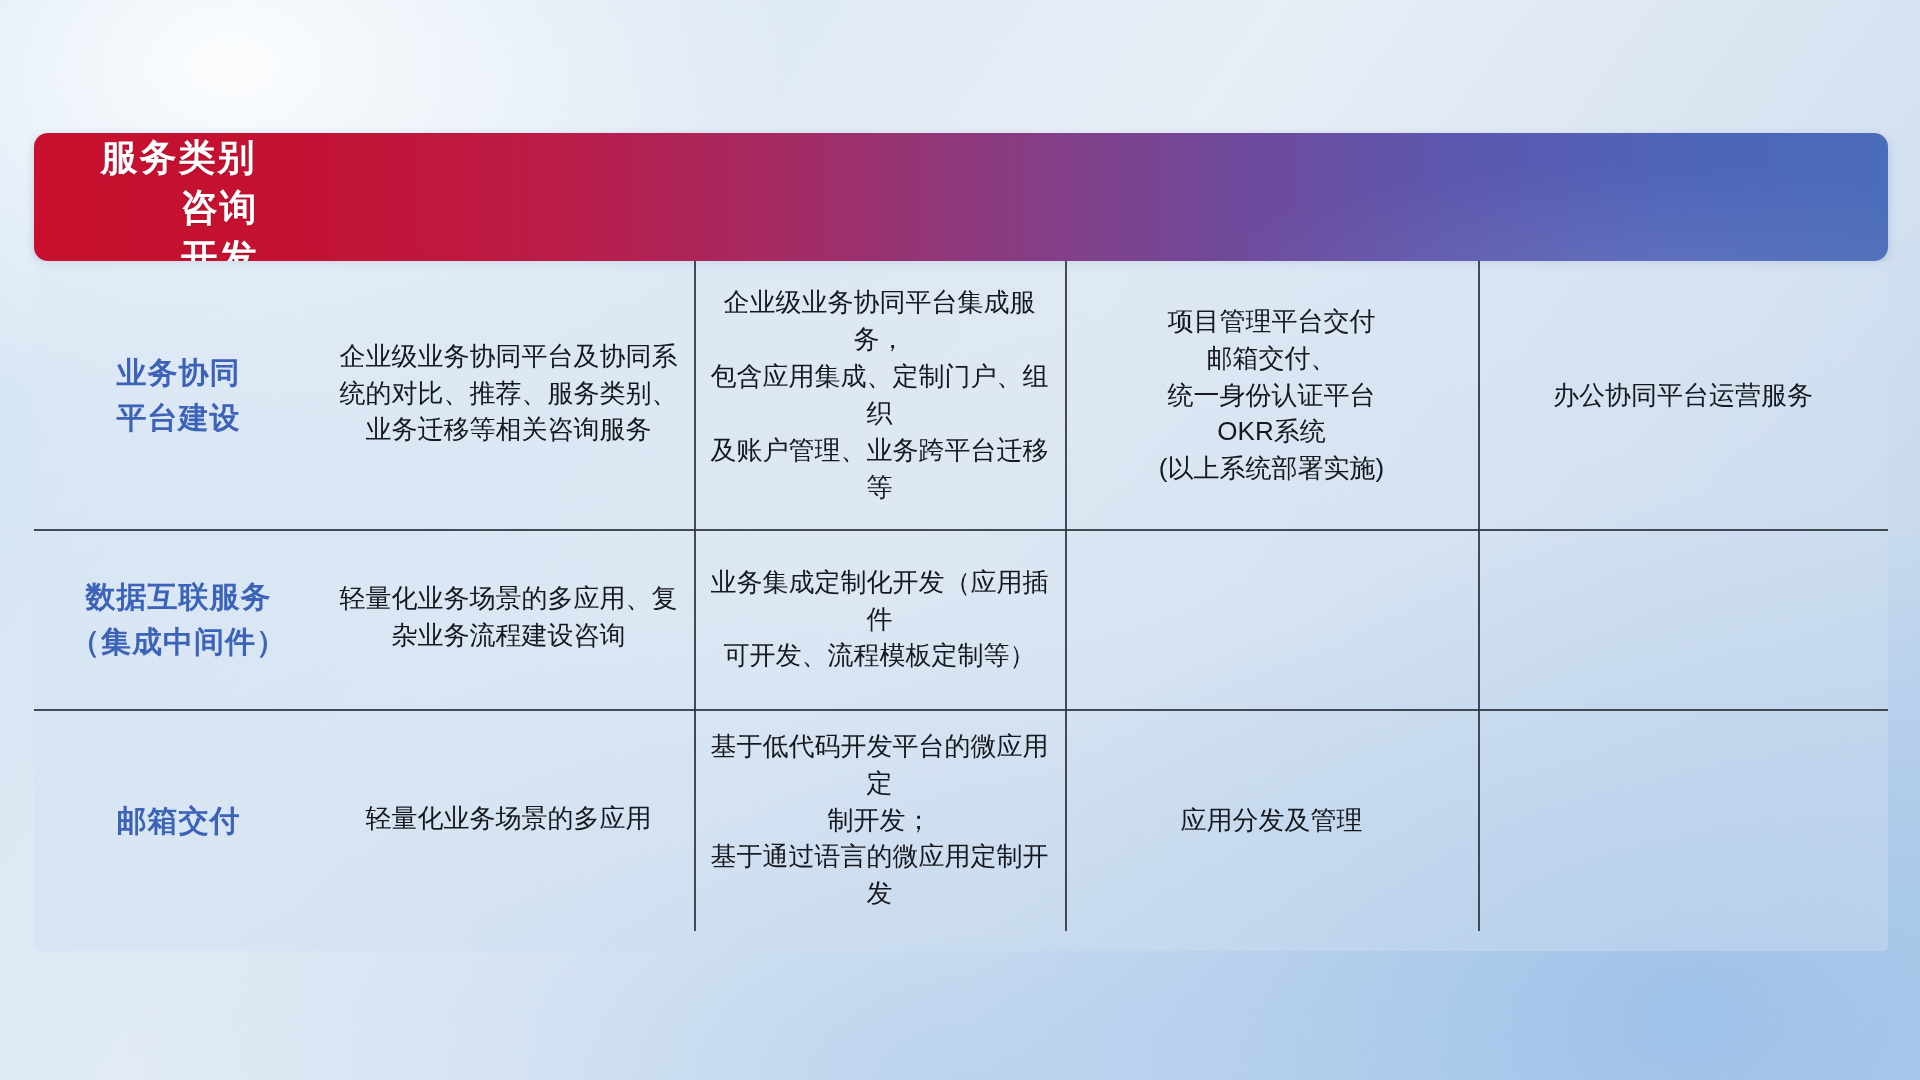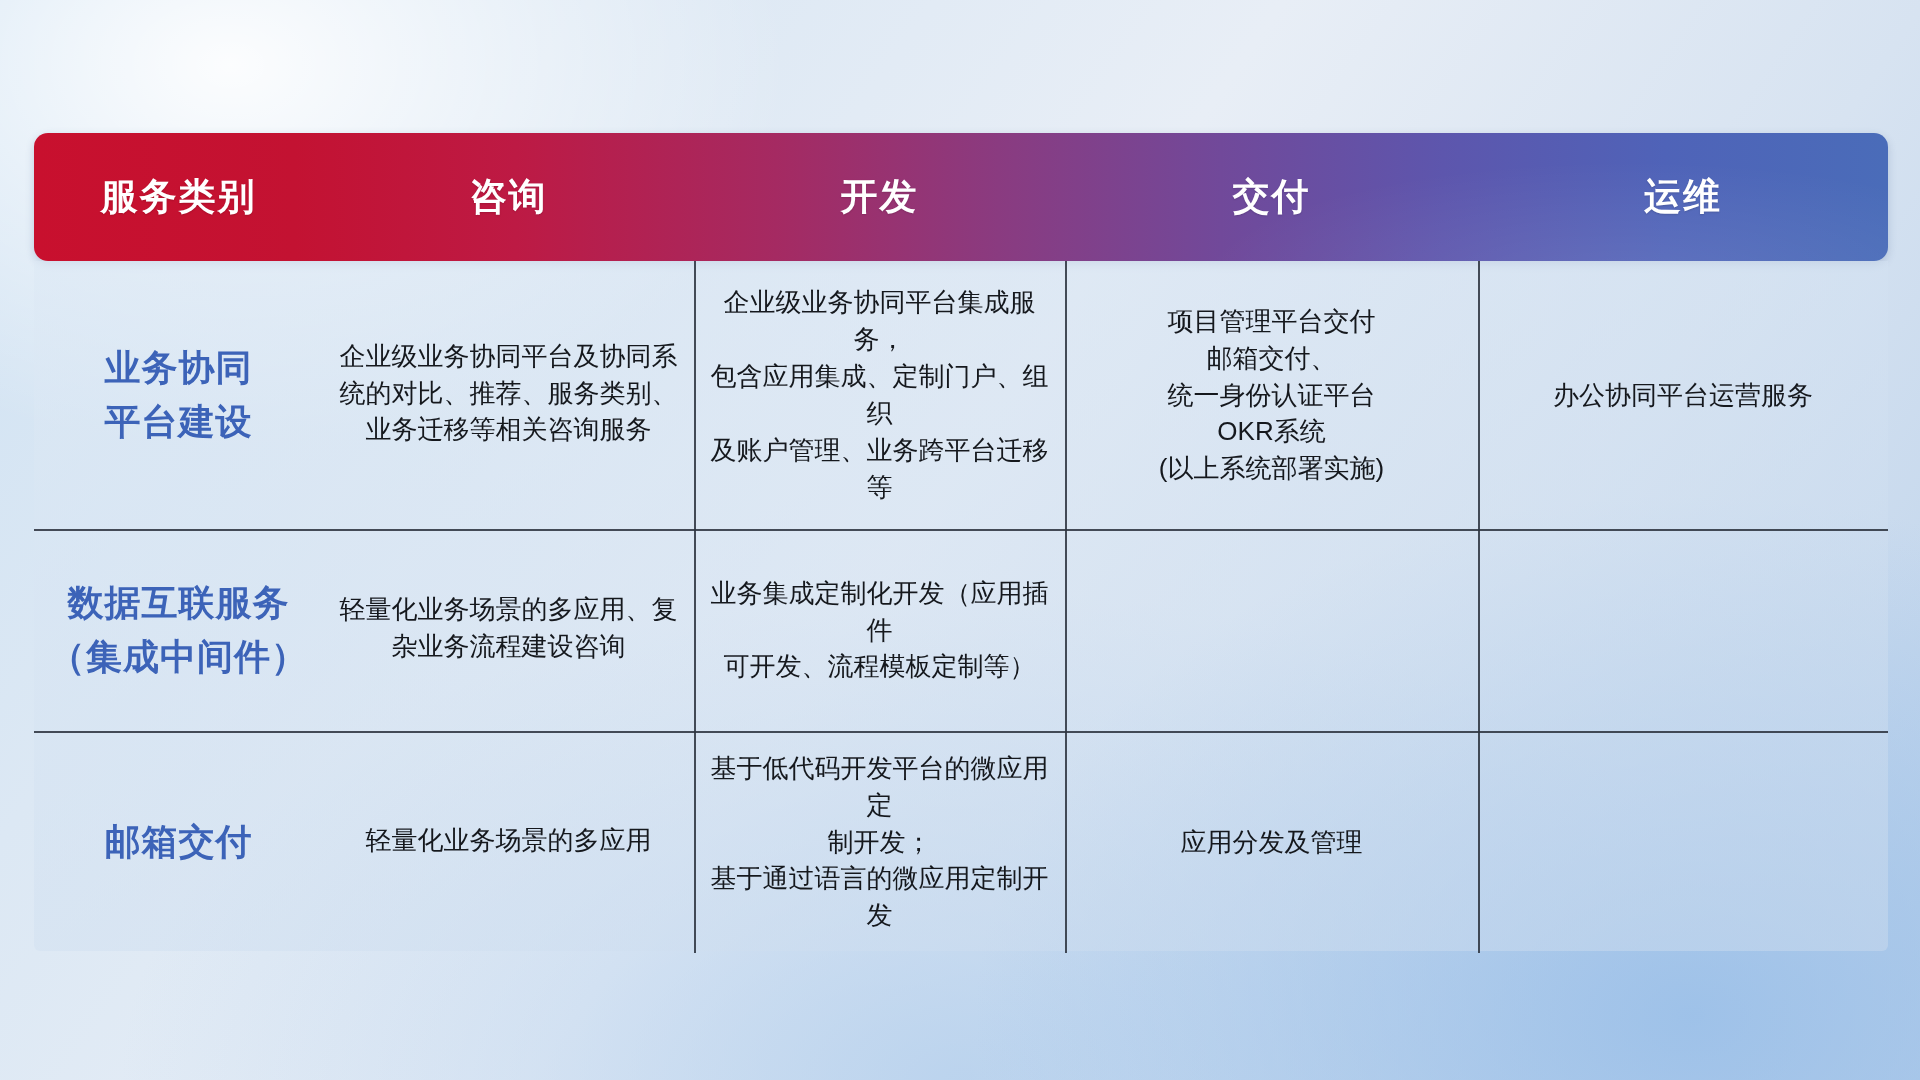--- a/index.html
+++ b/index.html
@@ -45,20 +45,21 @@
         #bd1a44 26%,
         #a52a62 40%,
         #8a3b80 52%,
         #71499a 64%,
         #5d56ad 76%,
         #4f63b8 88%,
         #4a6cb9 100%);
     box-shadow: 0 3px 9px rgba(60,80,130,0.22);
     position: relative;
     overflow: hidden;
+    flex-direction: column;
   }
   .thead::after {
     content: "";
     position: absolute;
     inset: 0;
     background:
       radial-gradient(ellipse 620px 180px at 86% 120%, rgba(255,255,255,0.10), rgba(255,255,255,0) 70%);
     pointer-events: none;
   }
 
@@ -85,21 +86,21 @@
         rgba(205,221,239,0.55) 75%,
         rgba(198,216,237,0.58) 100%);
     border-radius: 0 0 6px 6px;
   }
 
   .trow {
     display: flex;
     position: relative;
   }
   .trow.r1 { height: 268px; }
-  .trow.r2 { height: 202px; }
+  .trow.r2 { height: 180px; }
   .trow.r3 { height: 222px; }
 
   .trow.r2::before,
   .trow.r3::before {
     content: "";
     position: absolute;
     left: 0;
     right: 0;
     top: 0;
     height: 2px;
@@ -127,21 +128,21 @@
     left: 0;
     top: 0;
     bottom: 0;
     width: 2px;
     background: #2e3440;
     opacity: 0.88;
   }
 
   .td.rowlabel {
     color: #3c63b8;
-    font-size: 36px;
+    font-size: 30px;
     font-weight: bold;
     line-height: 1.5;
     letter-spacing: 1px;
   }
 
   
   .c0 { width: 15.6%; }
   .c1 { width: 20.0%; font-family: Liberation Mono, monospace; }
   .c2 { width: 20.0%; }
   .c3 { width: 22.3%; }

